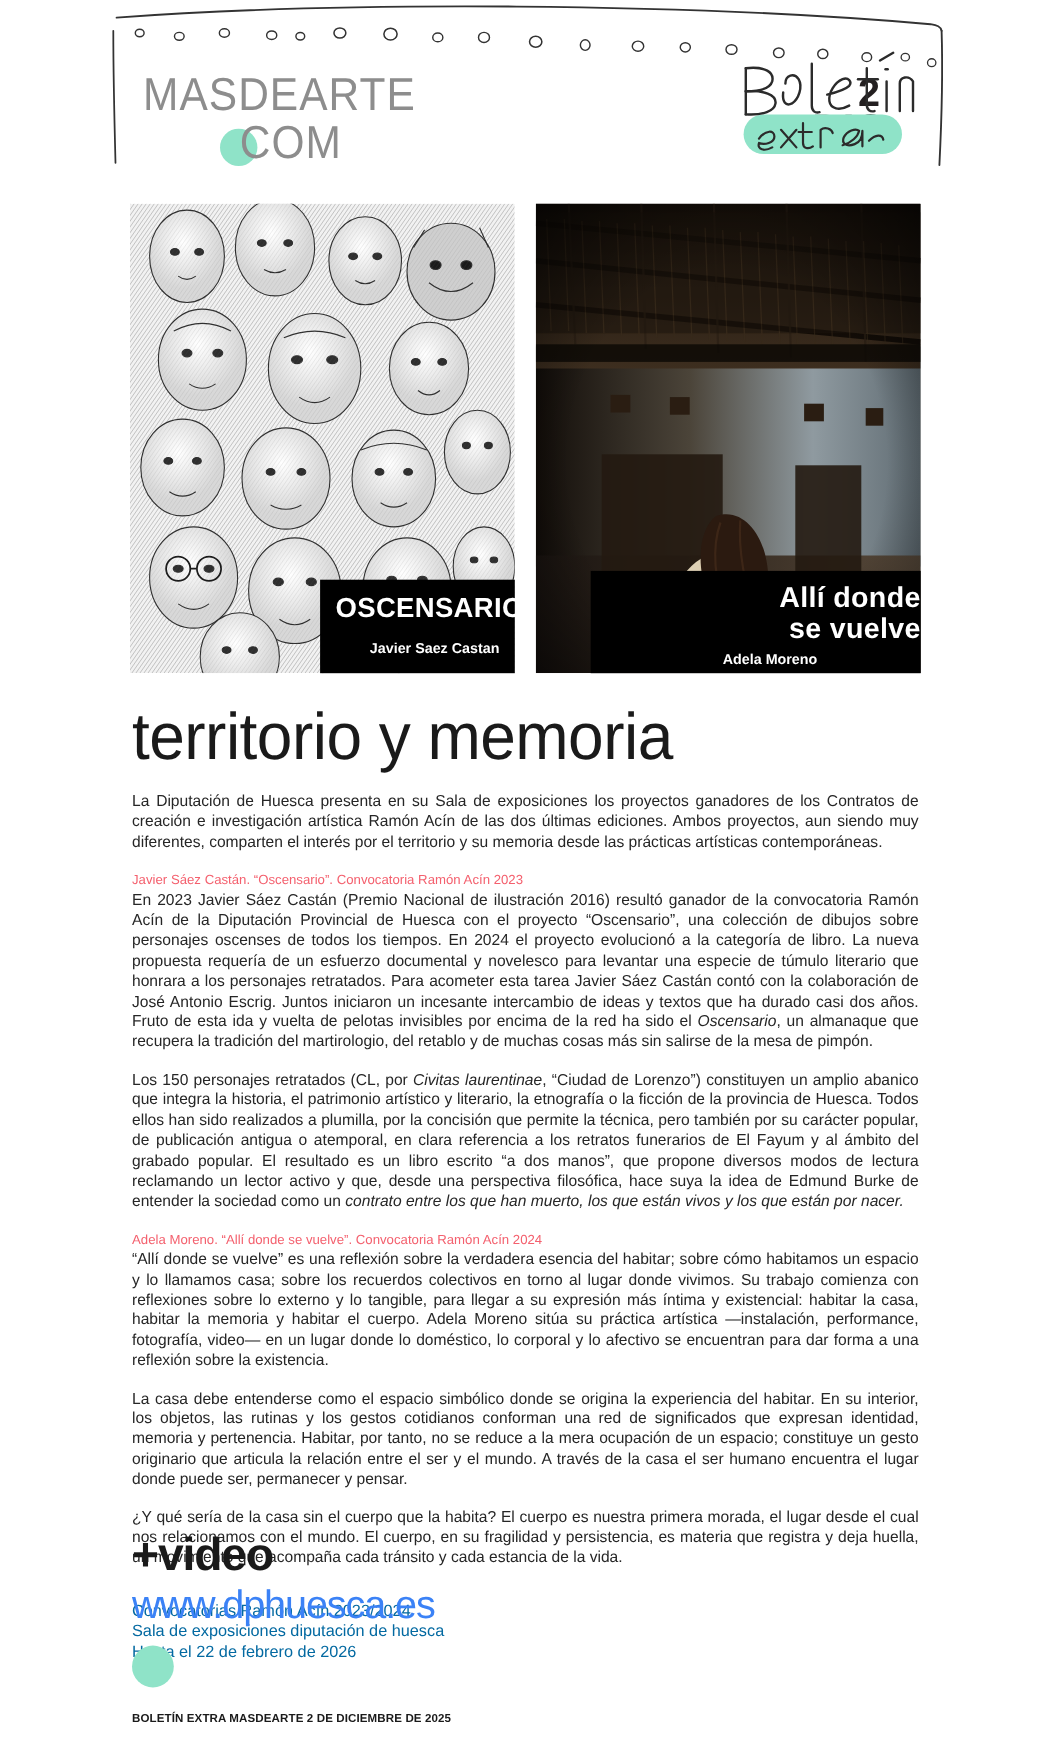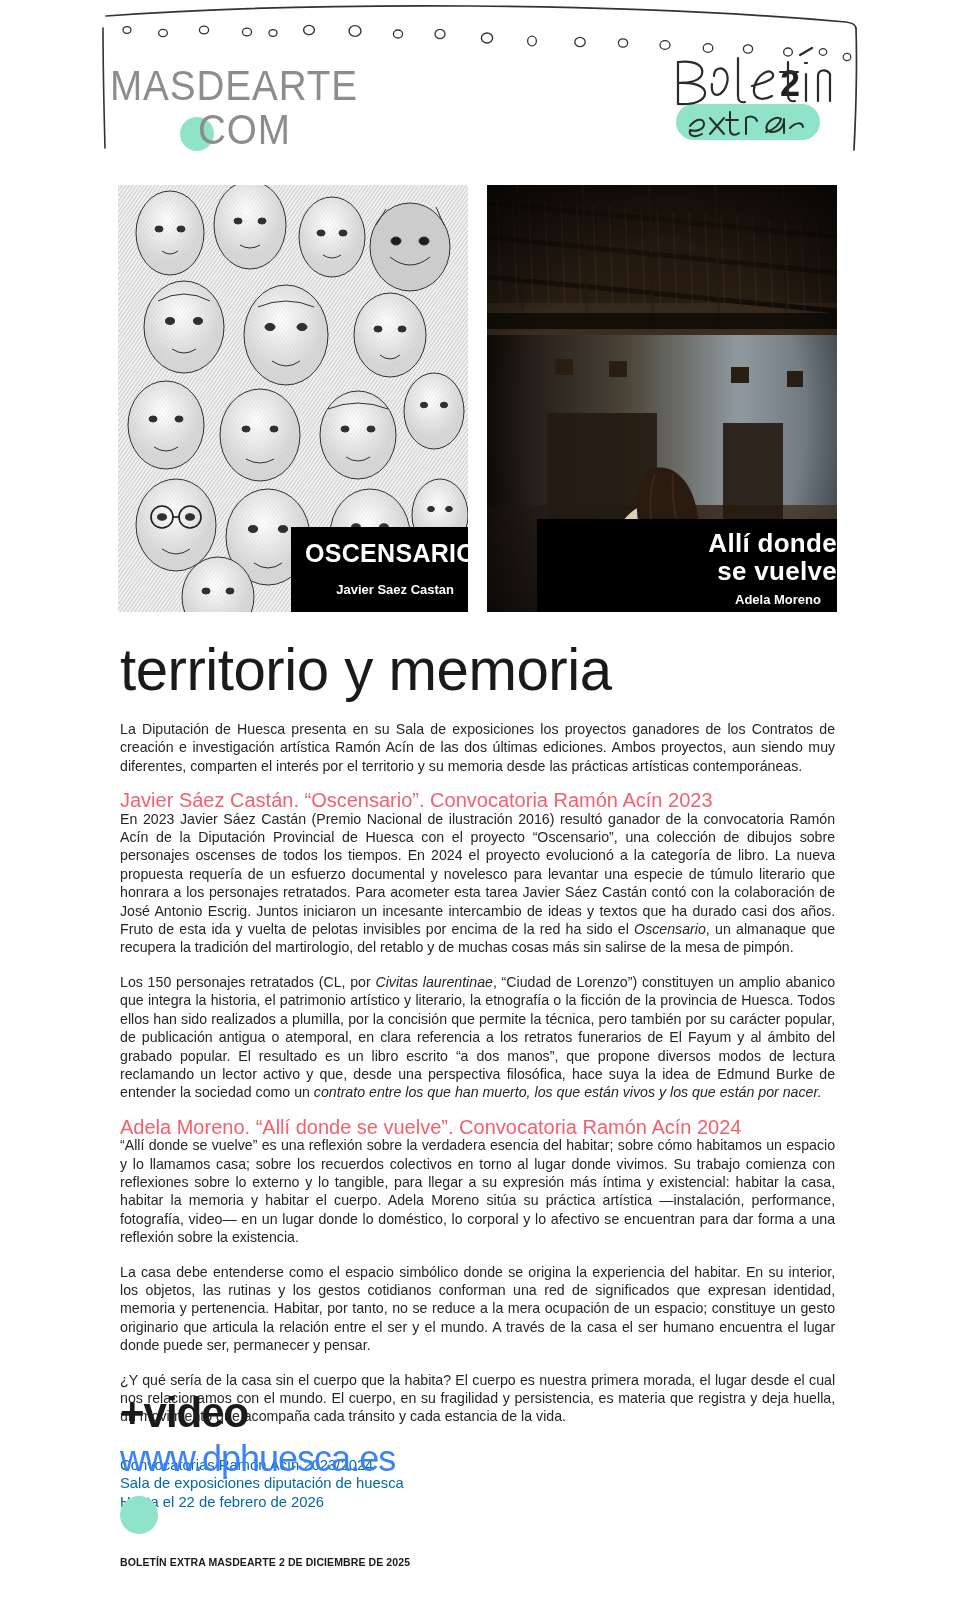--- a/index.html
+++ b/index.html
@@ -24,21 +24,21 @@
     height: 175px;
   }
   .header-sketch {
     position: absolute;
     left: 0; top: 0;
     width: 964px;
     height: 175px;
   }
   .brand {
     position: absolute;
-    left: 110px;
+    left: 130px;
     top: 64px;
     width: 340px;
     height: 95px;
   }
   .brand-line1 {
     font-family: "Liberation Sans Narrow", "Liberation Sans", sans-serif;
     font-size: 42px;
     letter-spacing: 1px;
     color: #8d8d8d;
     line-height: 44px;
@@ -162,22 +162,22 @@
     font-weight: bold;
     font-size: 13px;
     line-height: 13px;
     color: #fff;
   }
   .cap-left .cap-sub {
     padding: 17px 14px 0 0;
     text-align: right;
   }
   .cap-right .cap-sub {
-    padding: 8px 16px 0 30px;
-    text-align: right;
+    padding: 8px 4px 0 30px;
+    text-align: center;
   }
 
   
   .content {
     position: absolute;
     left: 120px;
     top: 638px;
     width: 726px;
   }
   .headline {
@@ -196,21 +196,21 @@
     font-size: 14.4px;
     line-height: 18.4px;
     color: #262626;
     margin: 0 0 16px 0;
     text-align: justify;
     transform: scaleX(0.985);
     transform-origin: left top;
   }
   .sec-head {
     font-family: "Liberation Sans Narrow", "Liberation Sans", sans-serif;
-    font-size: 20px;
+    font-size: 12px;
     line-height: 18.4px;
     color: #f4606e;
     margin: 0;
   }
   .italic { font-style: italic; }
 
   .infoblock {
     margin-top: 30px;
     font-family: "Liberation Sans Narrow", "Liberation Sans", sans-serif;
     font-size: 14.8px;

